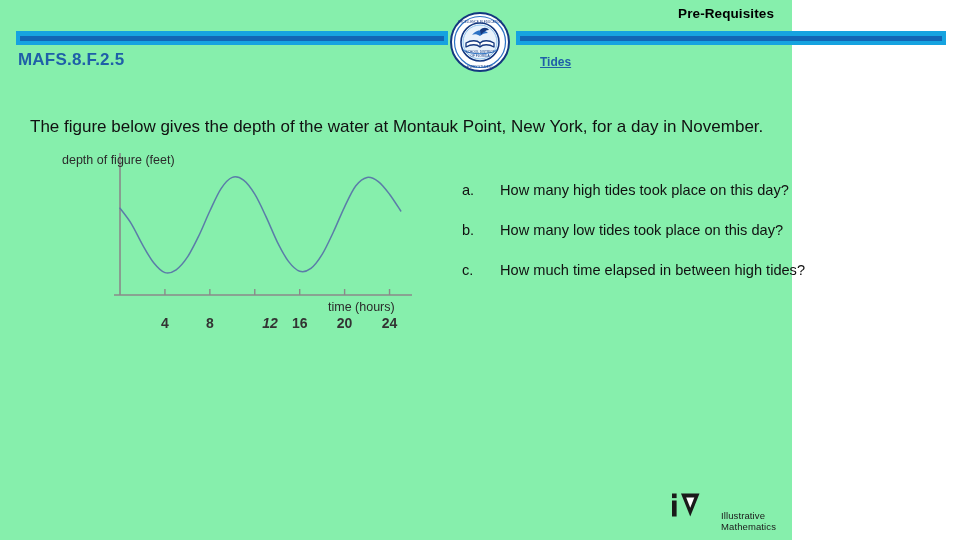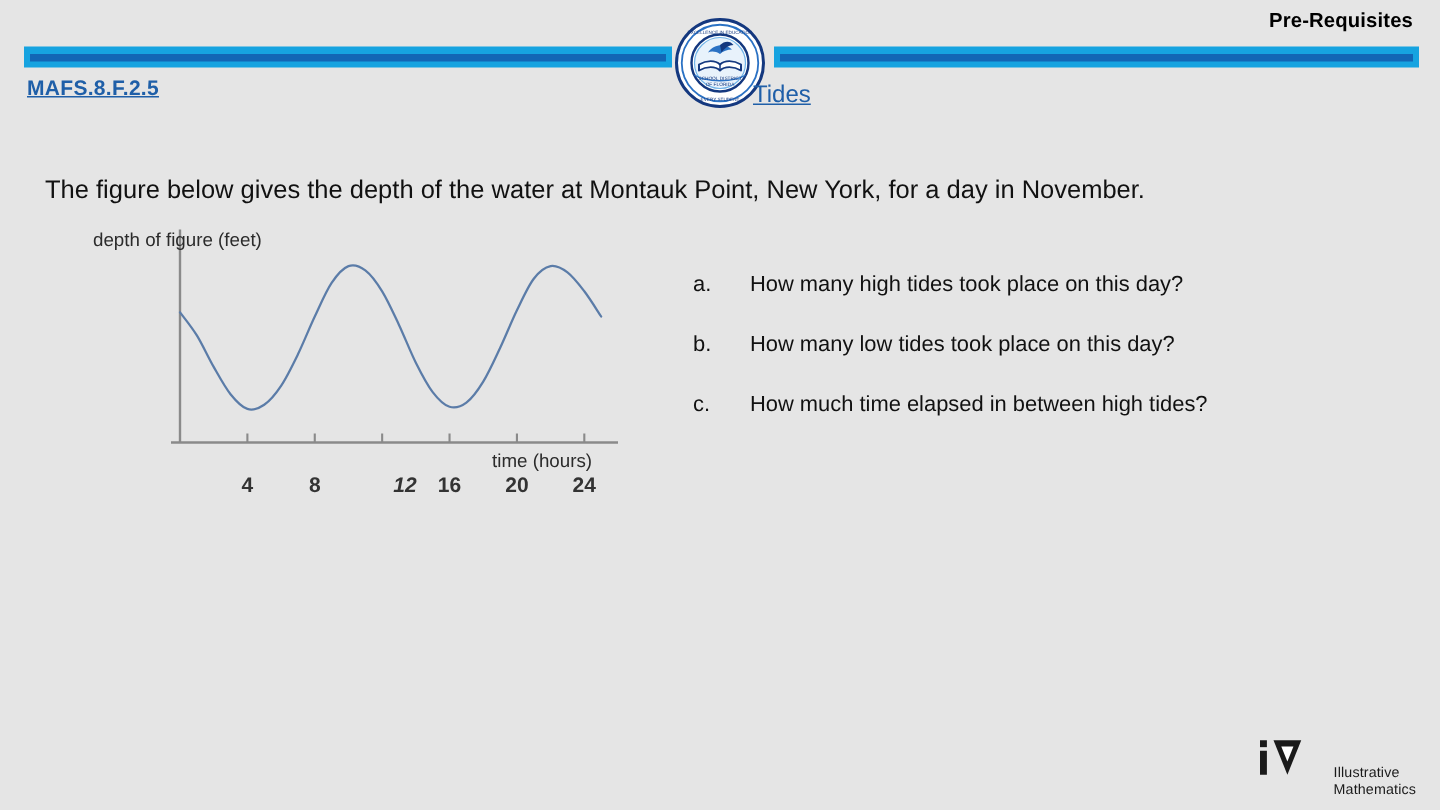--- a/index.html
+++ b/index.html
@@ -12,23 +12,23 @@
     background: #ffffff;
     font-family: "Liberation Sans", sans-serif;
     overflow: hidden;
     position: relative;
   }
 
   
   #slide {
     position: absolute;
     left: 0; top: 0;
-    width: 960px;
+    width: 792px;
     height: 540px;
-    background: #e5e5e5;
+    background: #86efac;
   }
 
   .hdr-title {
     position: absolute;
     right: 18px;
     top: 6px;
     font-size: 13.5px;
     font-weight: bold;
     color: #000000;
     letter-spacing: 0.1px;
@@ -61,33 +61,33 @@
     top: 12px;
     width: 60px;
     height: 60px;
   }
 
   
   .std-code {
     position: absolute;
     left: 18px;
     top: 50px;
-    font-size: 14px;
-    font-weight: bold;
+    font-size: 17px;
+    font-weight: bold;
+    color: #1F5FA8;
+    letter-spacing: 0.2px;
+  }
+  .lesson-title {
+    position: absolute;
+    left: 540px;
+    top: 55px;
+    font-size: 12px;
     color: #1F5FA8;
     text-decoration: underline;
-    letter-spacing: 0.2px;
-  }
-  .lesson-title {
-    position: absolute;
-    left: 502px;
-    top: 55px;
-    font-size: 16px;
-    color: #1F5FA8;
-    text-decoration: underline;
+    font-weight: bold;
   }
 
   
   .prompt {
     position: absolute;
     left: 30px;
     top: 116px;
     width: 900px;
     font-size: 17px;
     color: #111111;

